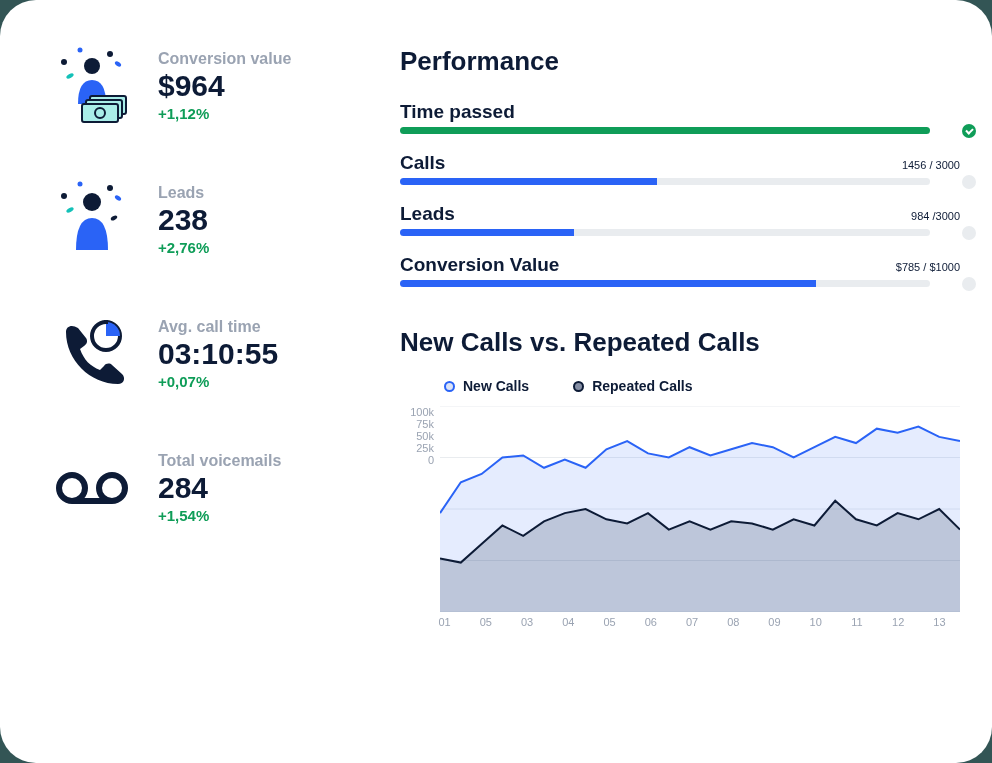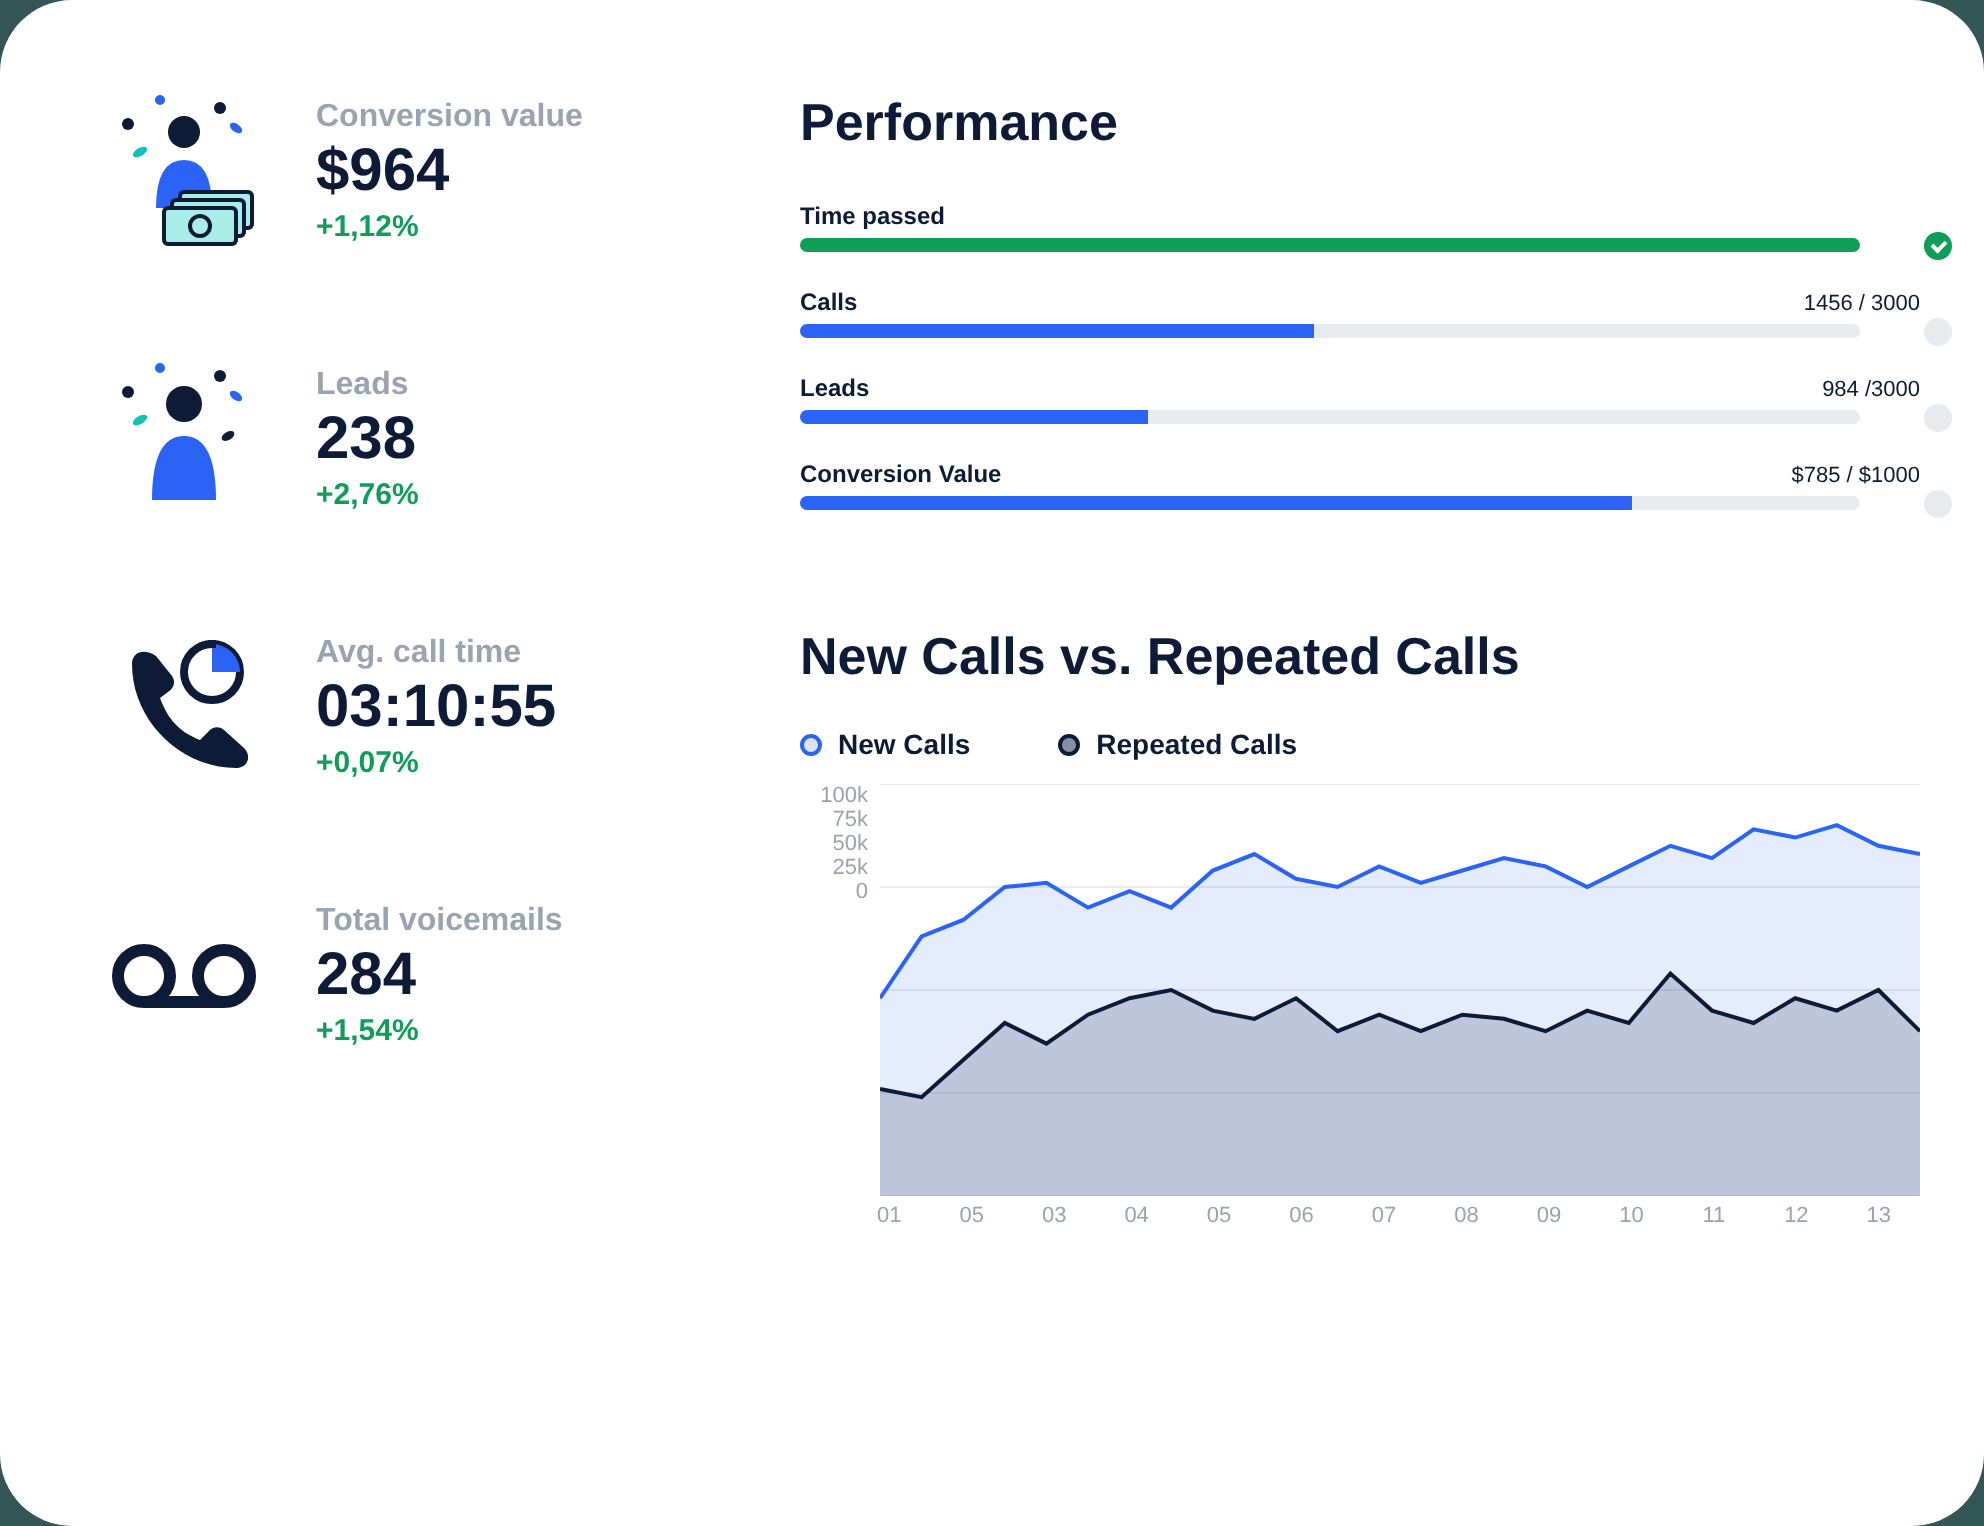--- a/index.html
+++ b/index.html
@@ -59,30 +59,30 @@
     margin-bottom: 4px;
   }
   .kpi .delta {
     font-size: 15px;
     font-weight: 700;
     color: #0f9d58;
   }
 
   
   .right { flex: 1; }
-  .perf-section { margin-bottom: 58px; }
+  .perf-section { margin-bottom: 40px; }
   .perf-row { margin-bottom: 18px; position: relative; }
   .perf-head {
     display: flex;
     justify-content: space-between;
     align-items: baseline;
     margin-bottom: 4px;
   }
   .perf-head .name {
-    font-size: 12px;
+    font-size: 19px;
     font-weight: 800;
     color: #0d1b36;
   }
   .perf-head .val {
     font-size: 11px;
     color: #0d1b36;
   }
   .bar-track {
     width: 530px;
     height: 7px;
@@ -128,20 +128,21 @@
 
   
   .chart-section h2 { margin-bottom: 20px; }
   .legend {
     display: flex;
     gap: 44px;
     margin-bottom: 12px;
     font-size: 14px;
     font-weight: 700;
     color: #0d1b36;
+    margin-left: 44px;
   }
   .legend-item { display: flex; align-items: center; gap: 8px; }
   .swatch {
     width: 11px; height: 11px; border-radius: 50%;
     box-sizing: border-box;
   }
   .swatch.new { background:#dbe3f7; border: 2px solid #2a63f6; }
   .swatch.rep { background:#868fa5; border: 2px solid #0d1b36; }
   .chart-box {
     width: 560px;

